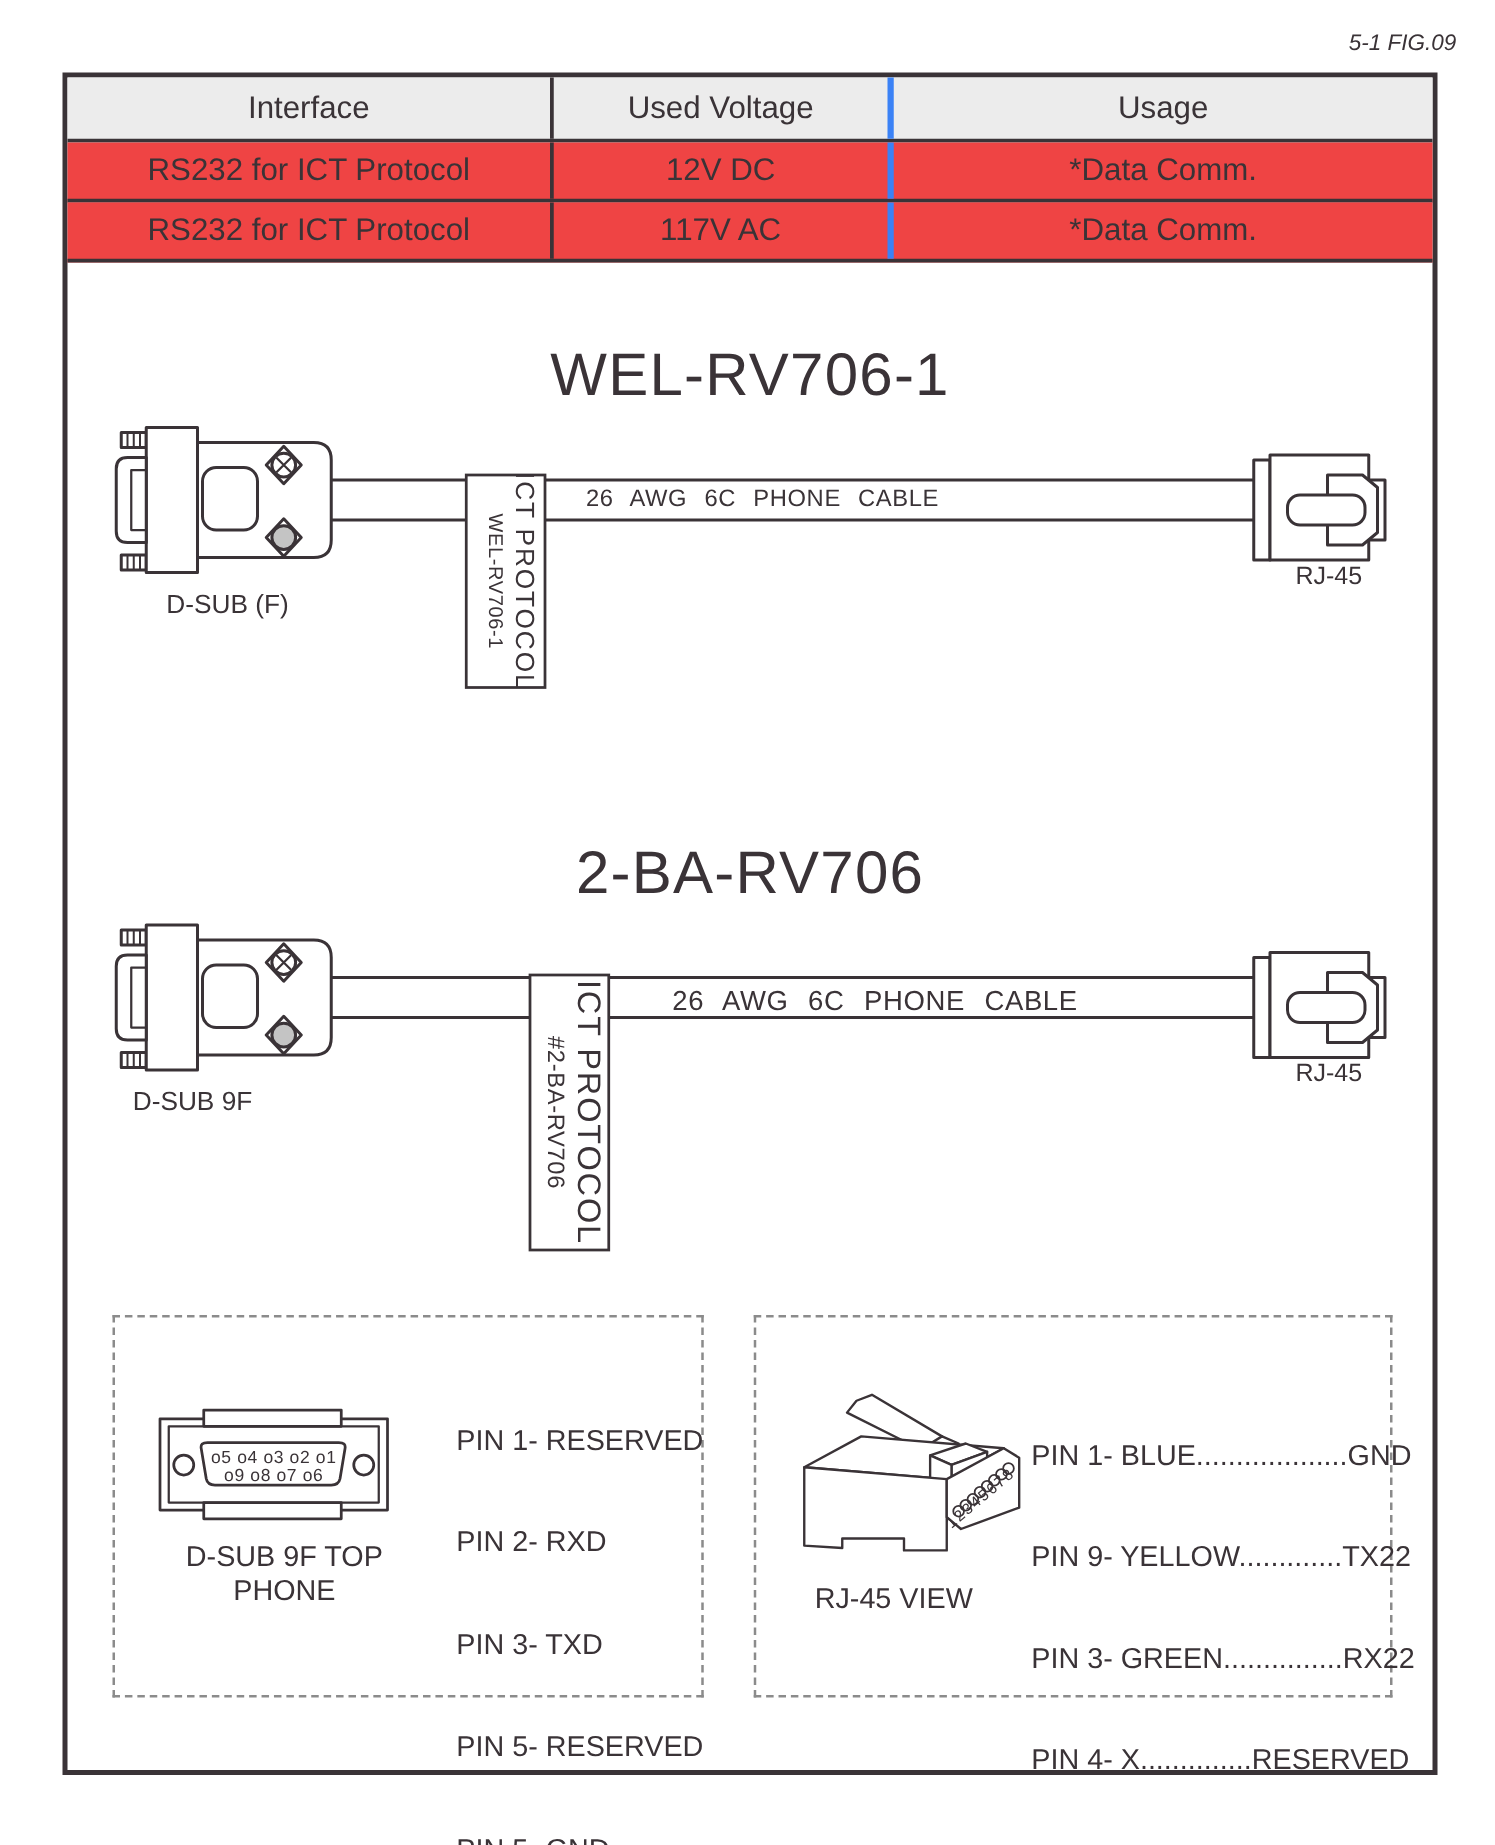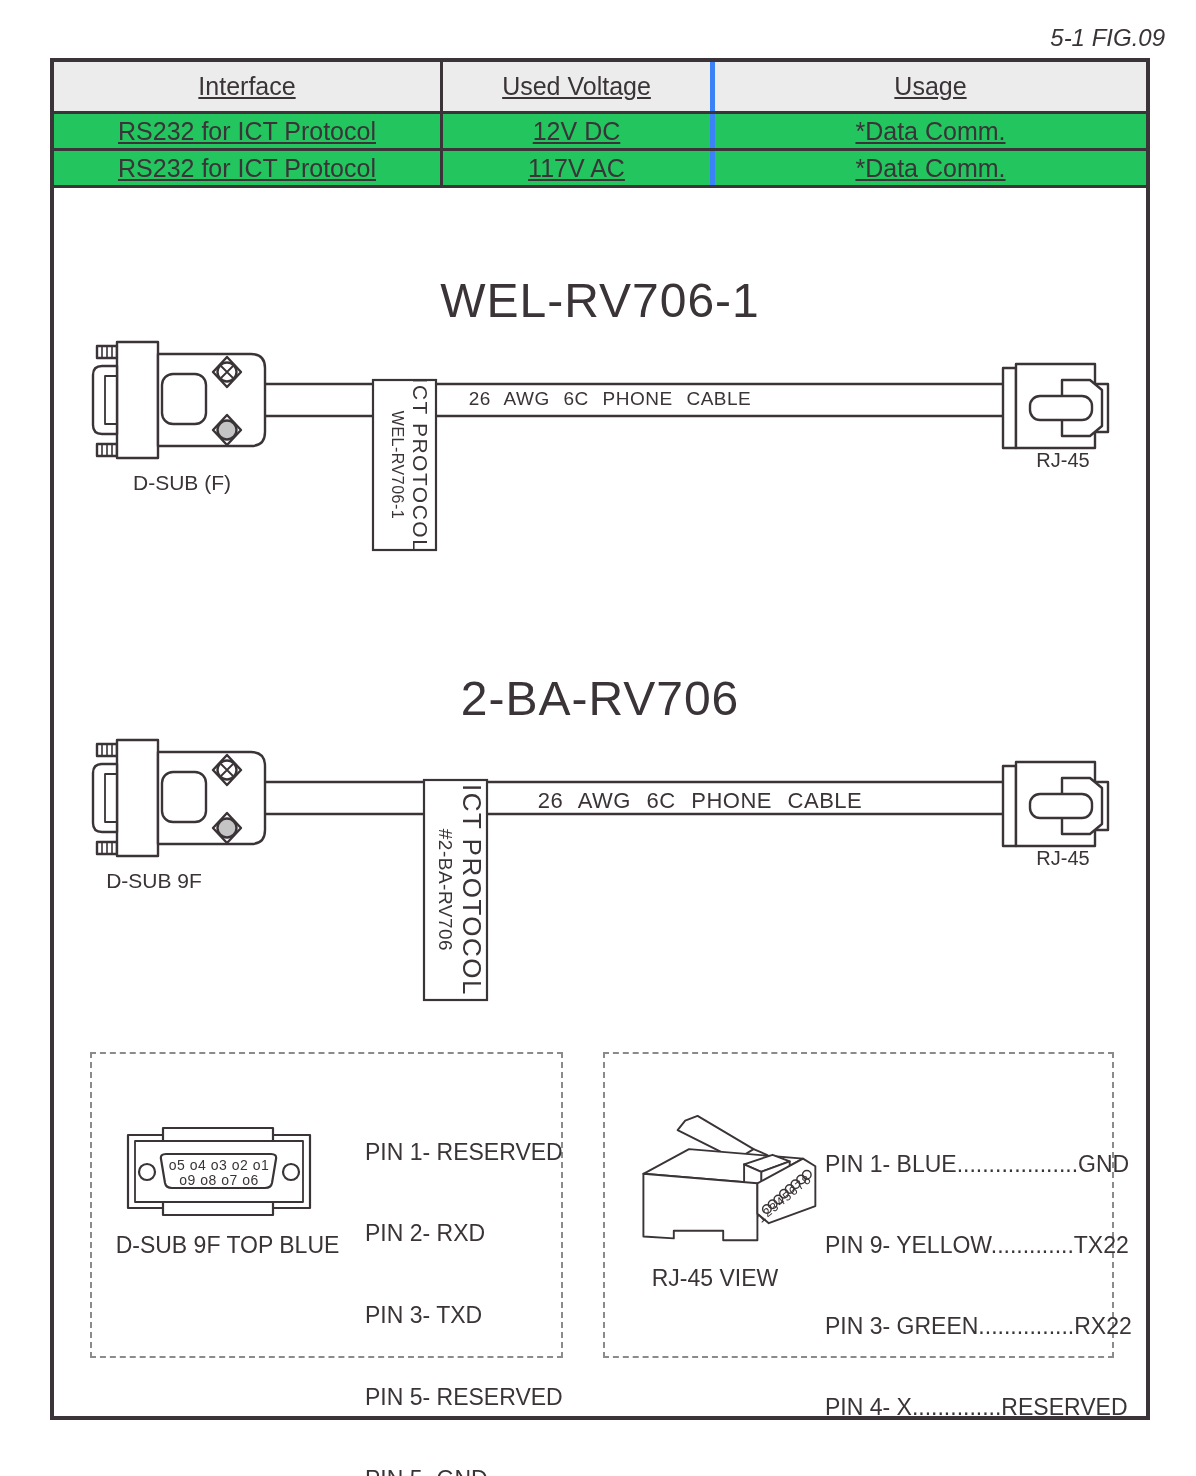--- a/index.html
+++ b/index.html
@@ -1,25 +1,25 @@
 <!DOCTYPE html>
 <html><head>
 <meta charset="utf-8">
 <style>
   html,body{margin:0;padding:0;background:#fff;}
   .page{position:relative;width:1196px;height:1476px;background:#ffffff;overflow:hidden;
         font-family:"Liberation Sans",sans-serif;color:#3a3337;}
-  .fig-label{position:absolute;top:24px;right:31px;font-style:italic;font-size:24px;}
+  .fig-label{position:absolute;top:24px;right:31px;font-style:italic;font-size:18px;}
   .frame{position:absolute;left:50px;top:58px;width:1100px;height:1362px;
          border:4px solid #3a3337;box-sizing:border-box;}
   
   .spec-table{position:absolute;left:0;top:0;width:1092px;}
-  .t-row{display:flex;border-bottom:3px solid #3a3337;box-sizing:border-box;text-decoration:underline;}
+  .t-row{display:flex;border-bottom:3px solid #3a3337;box-sizing:border-box;}
   .t-row.hdr{height:52px;background:#ececec;}
-  .t-row.body{height:37px;background:#22c55e;}
+  .t-row.body{height:48px;background:#ef4444;}
   .t-cell{display:flex;align-items:center;justify-content:center;
           font-size:25px;box-sizing:border-box;}
   .c1{width:389px;border-right:3px solid #3a3337;}
   .c2{width:272px;border-right:5px solid #3b82f6;}
   .c3{flex:1;}
   .diagram-title{position:absolute;left:0;width:1092px;text-align:center;
                  font-size:48px;line-height:1.05;letter-spacing:1px;}
   #title1{top:214px;}
   #title2{top:612px;}
   .cable-svg{position:absolute;left:20px;}
@@ -160,21 +160,21 @@
           <rect x="43" y="4" width="110" height="13"></rect>
           <rect x="43" y="78" width="110" height="13"></rect>
           <rect x="15" y="17" width="168" height="61" fill="none" stroke-width="1.8"></rect>
           <path d="M46,30 L151,30 Q157,30 156,35 L152,59 Q151,64 145,64 L52,64 Q46,64 45,59 L41,35 Q40,30 46,30 Z"></path>
           <circle cx="27" cy="48" r="8" fill="none"></circle>
           <circle cx="171" cy="48" r="8" fill="none"></circle>
         </g>
         <text x="99" y="46" font-size="14" letter-spacing="0.5" text-anchor="middle">o5 o4 o3 o2 o1</text>
         <text x="99" y="61" font-size="14" letter-spacing="0.5" text-anchor="middle">o9 o8 o7 o6</text>
       </svg>
-      <div class="view-label" id="dsub-view-label">D-SUB 9F TOP BLUE</div>
+      <div class="view-label" id="dsub-view-label">D-SUB 9F TOP PHONE</div>
       <div class="pinlist" id="dsub-pins">
         <div>PIN 1- RESERVED</div>
         <div>PIN 2- RXD</div>
         <div>PIN 3- TXD</div>
         <div>PIN 5- RESERVED</div>
         <div>PIN 5- GND</div>
         
         
         
         

